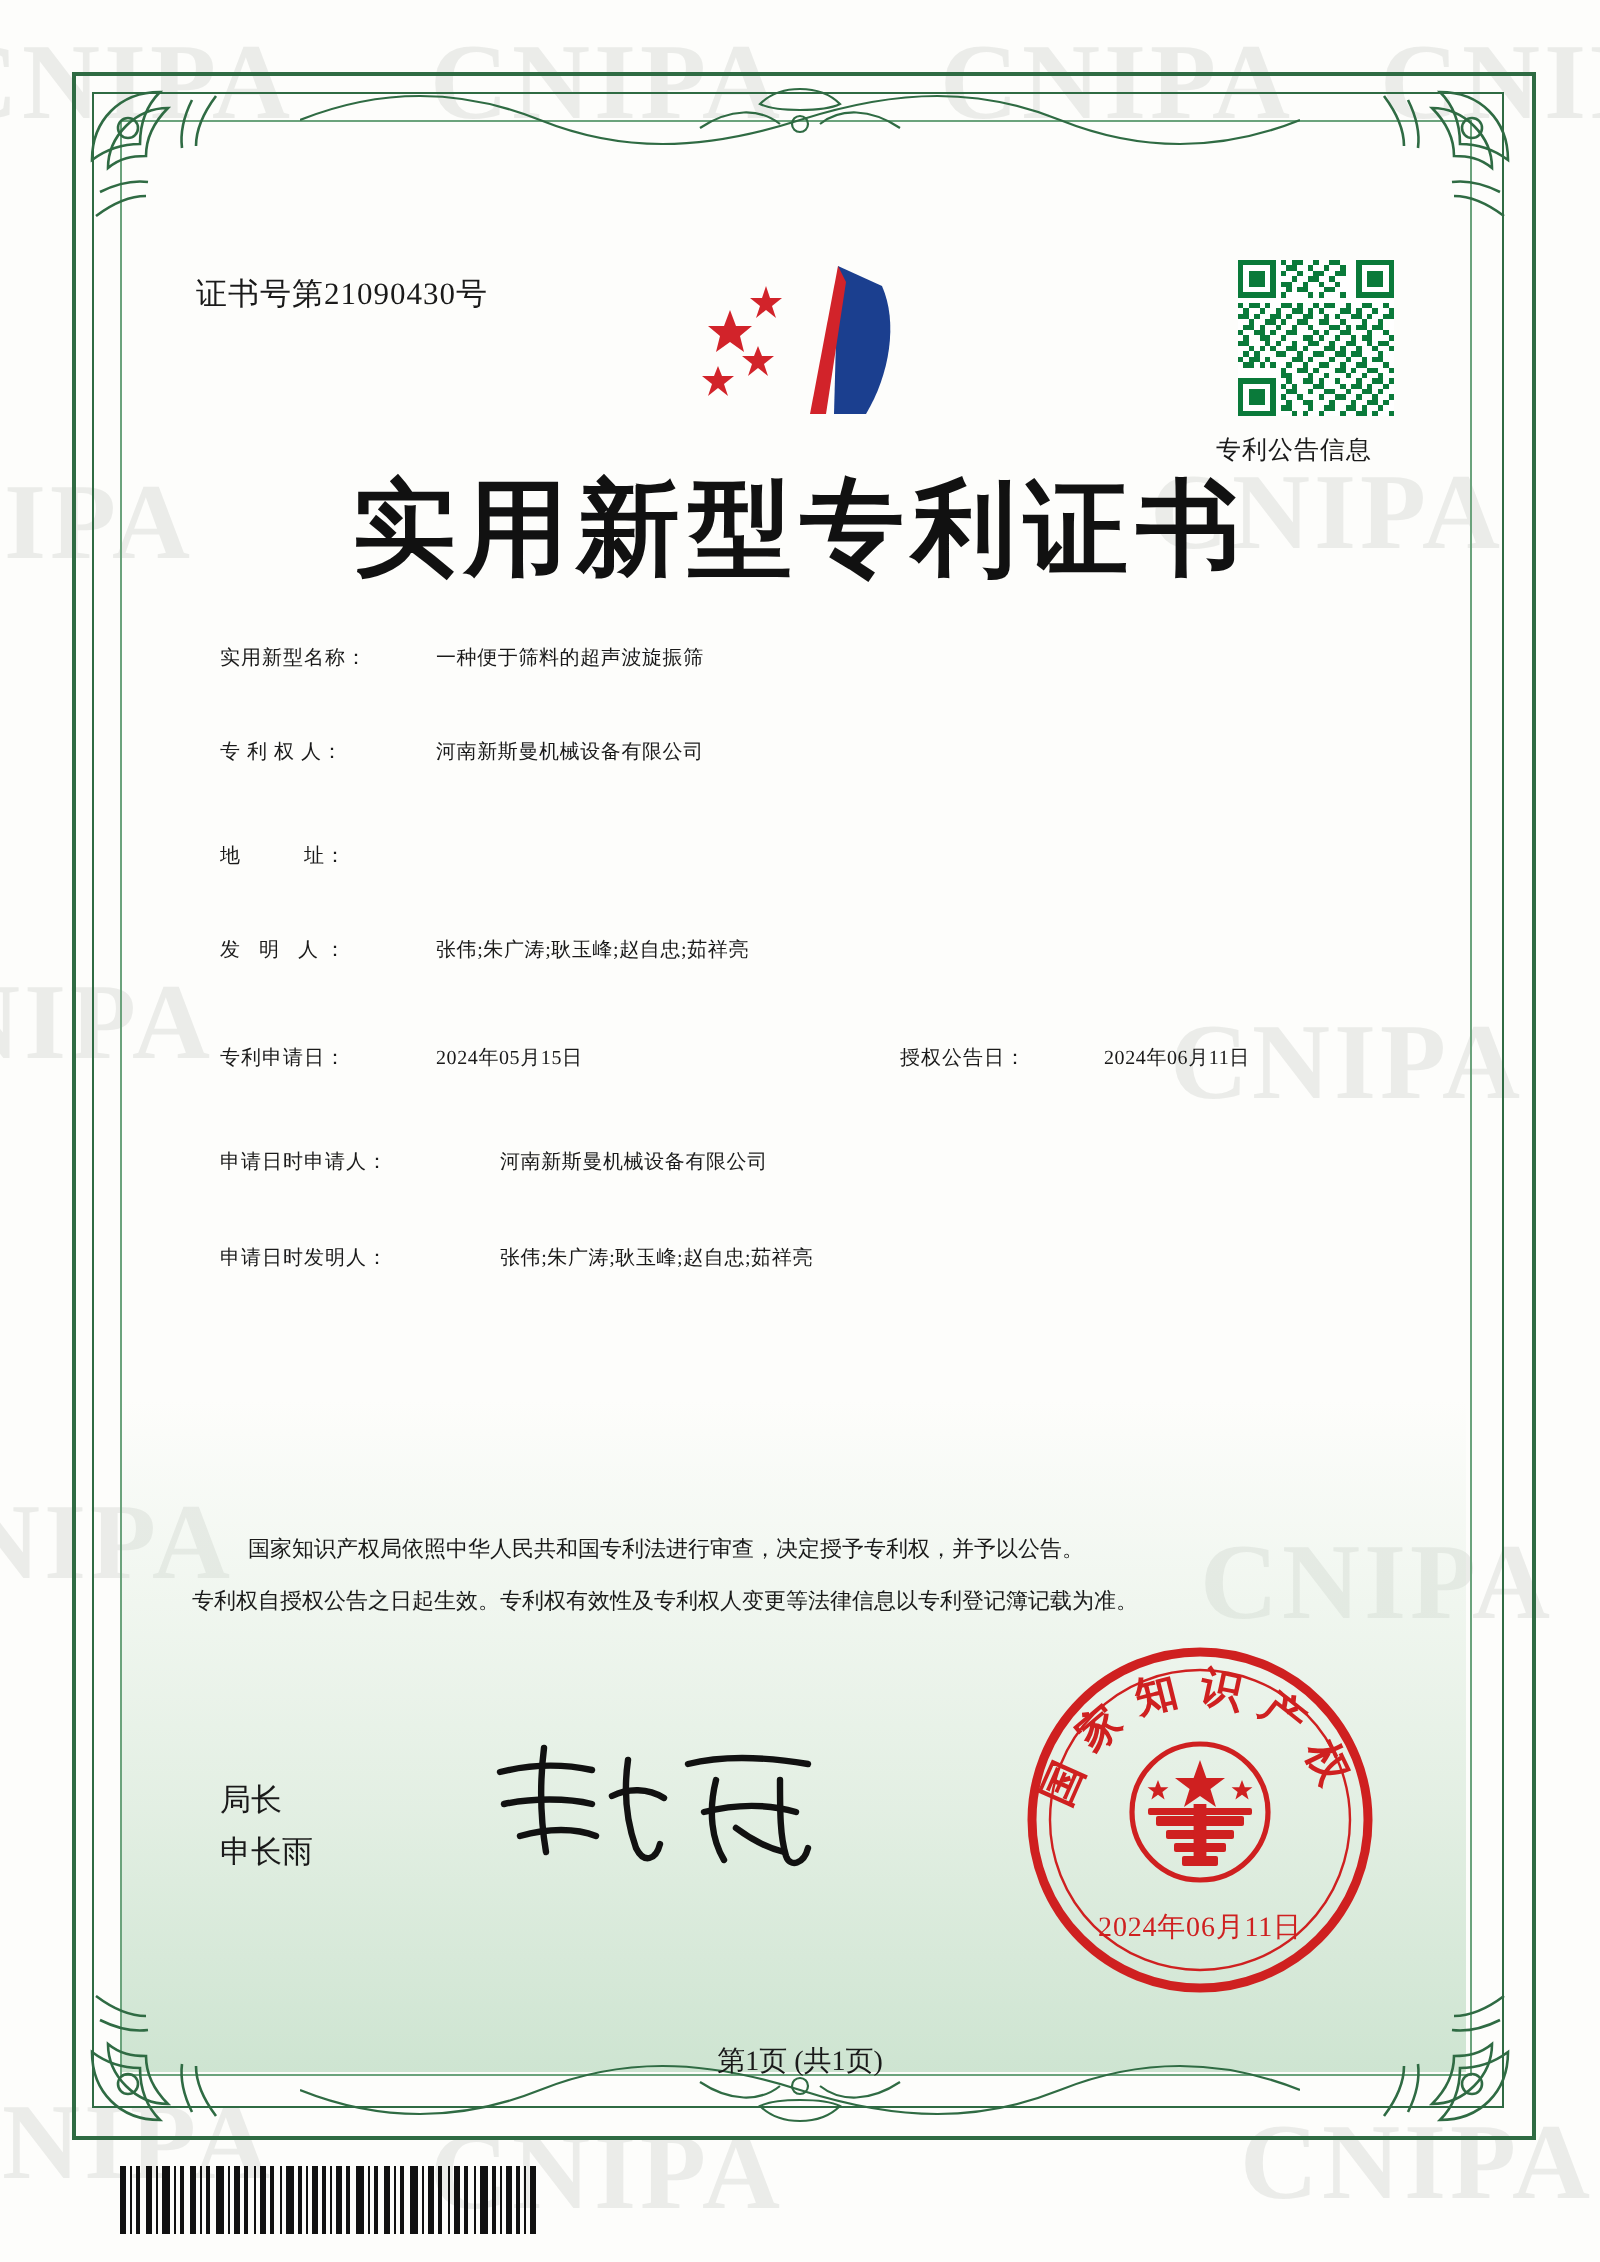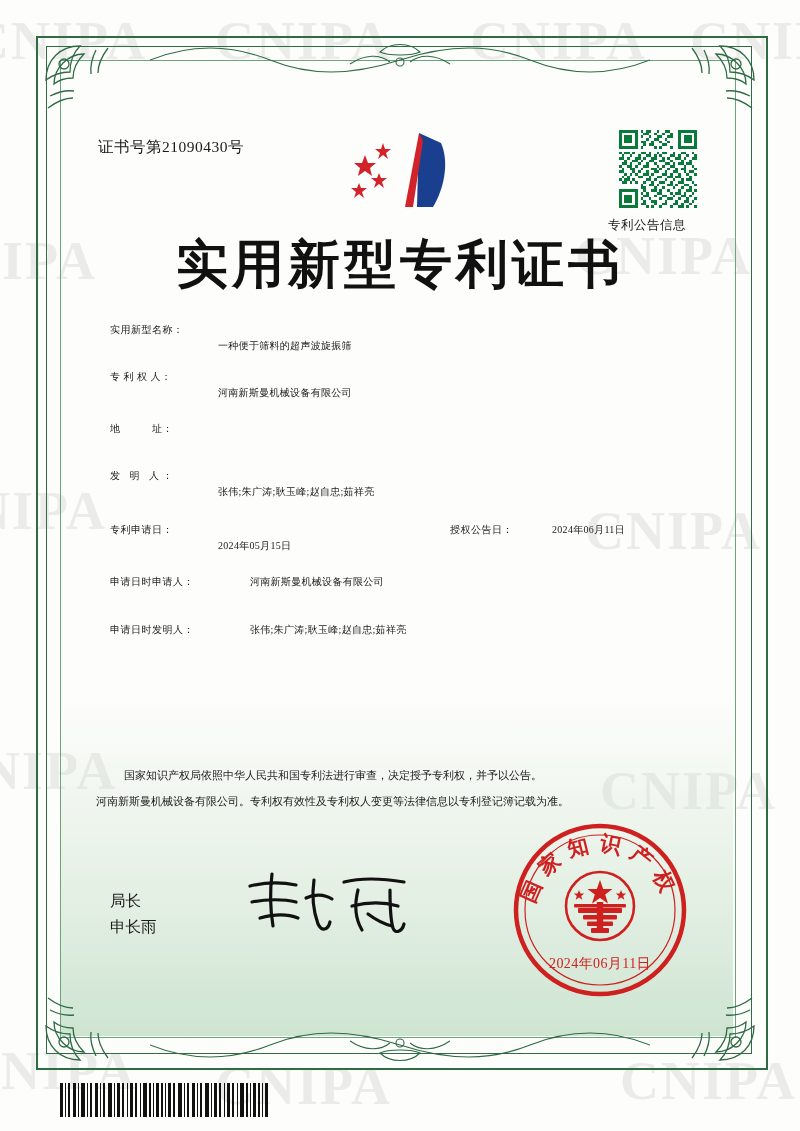--- a/index.html
+++ b/index.html
@@ -185,21 +185,21 @@
   }
 
   .label-fixed {
     position: absolute;
     left: 0;
     top: 0;
   }
   .value-fixed {
     position: absolute;
     left: 108px;
-    top: 16px;
+    top: 0;
   }
 
   .col2-lbl {
     position: absolute;
     left: 340px;
     top: 0;
   }
   .col2-val {
     position: absolute;
     left: 448px;
@@ -657,21 +657,21 @@
 
       <div class="row">
         <span class="lbl label-fixed">申请日时发明人：</span>
         <span class="val" style="position:absolute; left:140px; top:0;">张伟;朱广涛;耿玉峰;赵自忠;茹祥亮</span>
       </div>
 
     </div>
 
     <div class="statement">
       <p class="first">国家知识产权局依照中华人民共和国专利法进行审查，决定授予专利权，并予以公告。</p>
-      <p>河南新斯曼机械设备有限公司。专利权有效性及专利权人变更等法律信息以专利登记簿记载为准。</p>
+      <p>专利权自授权公告之日起生效。专利权有效性及专利权人变更等法律信息以专利登记簿记载为准。</p>
     </div>
 
     <div class="director">
       <div>局长</div>
       <div>申长雨</div>
     </div>
 
     <div class="signature">
       <svg width="190" height="70" viewBox="0 0 190 70">
         <g fill="none" stroke="#111" stroke-width="3.2" stroke-linecap="round" stroke-linejoin="round">
@@ -713,20 +713,21 @@
         <defs>
           <path id="arcTop" d="M 22 95 A 66 66 0 0 1 154 95" fill="none"></path>
         </defs>
         <text font-family="'DejaVu Serif','Liberation Serif',serif" font-size="21" font-weight="bold" fill="#cf2020" letter-spacing="9">
           <textPath href="#arcTop" startOffset="6%">国家知识产权局</textPath>
         </text>
       </svg>
     </div>
     <div class="seal-date">2024年06月11日</div>
 
+    <div class="page-no">第1页 (共1页)</div>
 
   </div>
 
   <div class="barcode">
     <svg width="210" height="34" viewBox="0 0 210 34" shape-rendering="crispEdges">
       <g fill="#111">
         <rect x="0" y="0" width="3" height="34"></rect>
           <rect x="5" y="0" width="1" height="34"></rect>
         <rect x="8" y="0" width="2" height="34"></rect>
           <rect x="13" y="0" width="3" height="34"></rect>

